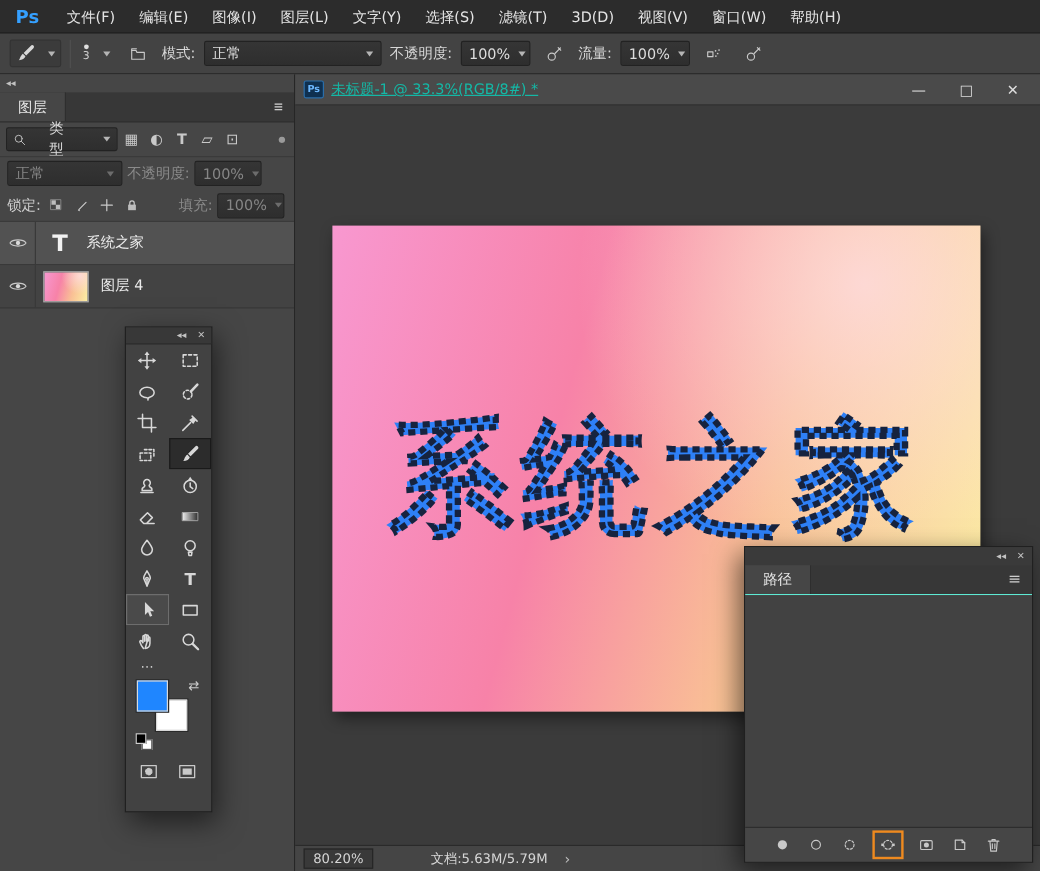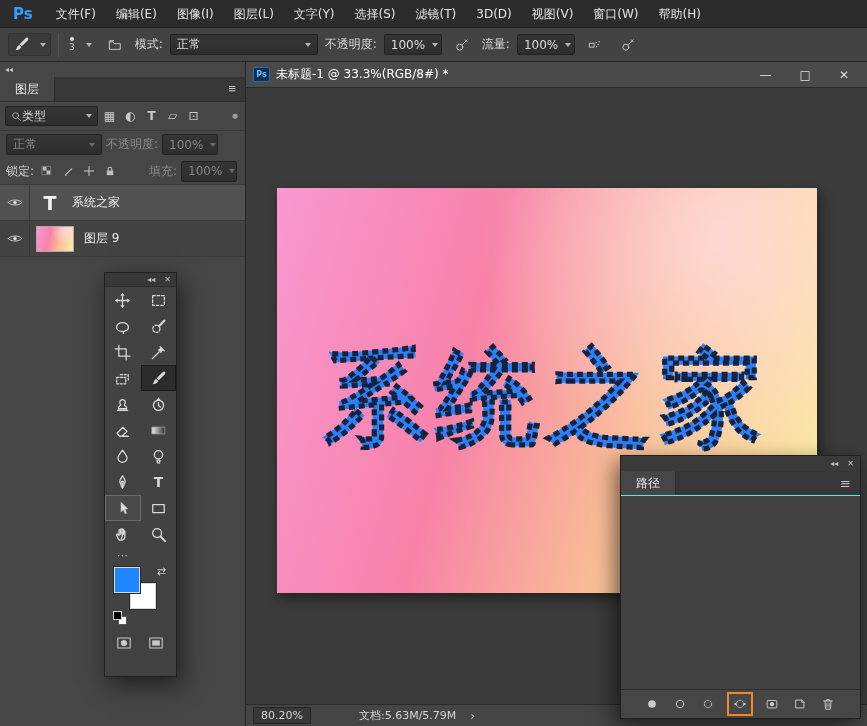--- a/index.html
+++ b/index.html
@@ -29,21 +29,21 @@
   svg.ti { width:17px; height:17px; stroke:#d8d8d8; fill:none; stroke-width:1.2; stroke-linecap:round; stroke-linejoin:round; }
   svg.si { width:14px; height:14px; stroke:#c9c9c9; fill:none; stroke-width:1.1; stroke-linecap:round; stroke-linejoin:round; }
 
   
   .left-dock { position:absolute; top:62px; left:0; width:246px; bottom:0; background:#464646; border-right:1px solid #262626; }
   .dock-head { height:15px; display:flex; align-items:center; padding:0 5px; font-size:8px; color:#c2c2c2; background:#464646; }
   .tabbar { height:25px; background:#373737; display:flex; align-items:stretch; border-bottom:1px solid #303030;font-family:Liberation Mono, monospace; }
   .tab { padding:0 15px; display:flex; align-items:center; background:#464646; color:#e6e6e6; font-size:12px; border-right:1px solid #2e2e2e; }
   .panel-menu { margin-left:auto; padding:0 9px; display:flex; align-items:center; color:#cdcdcd; font-size:13px; }
   .filter-row { height:29px; display:flex; align-items:center; gap:2px; padding:0 5px; border-bottom:1px solid #3a3a3a; }
-  .combo { width:93px; height:20px; display:inline-flex; align-items:center; gap:0; background:linear-gradient(#353535,#2e2e2e); border:1px solid #222; border-radius:2px; padding:0 5px; color:#ddd; }
+  .combo { width:93px; height:20px; display:inline-flex; align-items:center; gap:19px; background:linear-gradient(#353535,#2e2e2e); border:1px solid #222; border-radius:2px; padding:0 5px; color:#ddd; }
   .combo .grow { flex:1; }
   .f-ic { width:19px; text-align:center; color:#c9c9c9; font-size:12px; }
   .f-ic.bold { font-weight:bold; }
   .f-toggle { margin-left:auto; font-size:7px; color:#9a9a9a; padding-right:2px; }
   .blend-row, .lock-row { height:27px; display:flex; align-items:center; gap:4px; padding:0 6px; }
   .lock-row { border-bottom:1px solid #3a3a3a; }
   .lbl { color:#d0d0d0; white-space:nowrap; }
   .lbl.dis { color:#8a8a8a; }
   .w96 { width:96px; justify-content:space-between; }
   .w56 { width:56px; justify-content:space-between; }
@@ -68,21 +68,21 @@
   .sw-bg { position:absolute; left:25px; top:20px; width:26px; height:26px; background:#fff; border:1px solid #d9d9d9; box-shadow:0 0 0 1px #2a2a2a; }
   .sw-swap { position:absolute; right:10px; top:2px; font-size:11px; color:#cccccc; }
   .sw-mini-b { position:absolute; left:8px; top:48px; width:9px; height:9px; background:#000; border:1px solid #cfcfcf; z-index:1; }
   .sw-mini-w { position:absolute; left:13px; top:53px; width:9px; height:9px; background:#fff; border:1px solid #555; }
   .tools-bottom { height:34px; display:flex; align-items:center; gap:14px; padding-left:10px; }
 
   
   .doc-window { position:absolute; left:246px; top:62px; right:0; bottom:0; background:#3b3b3b; }
   .doc-titlebar { height:26px; background:#4a4a4a; border-bottom:1px solid #2a2a2a; display:flex; align-items:center; padding:0 7px; gap:6px; }
   .doc-icon { width:17px; height:15px; background:#0f3050; color:#6db8ff; font-size:8px; font-weight:bold; display:flex; align-items:center; justify-content:center; border-radius:2px; border:1px solid #2a6eaa; }
-  .doc-title { font-size:12px; color:#ffffff; white-space:nowrap; }
+  .doc-title { font-size:12px; color:#14b8a6; white-space:nowrap;text-decoration:underline; }
   .win-btn { padding:0 11px; font-size:12px; color:#dedede; cursor:default; }
   .win-btn.first { margin-left:auto; }
   .canvas { position:absolute; top:26px; left:0; right:0; bottom:22px; background:#3b3b3b; overflow:hidden; }
   .artboard { position:absolute; left:31px; top:100px; width:540px; height:405px; box-shadow:3px 5px 12px rgba(0,0,0,.45); }
   .ants-text { position:absolute; inset:0; width:100%; height:100%; }
   .statusbar { position:absolute; left:0; right:0; bottom:0; height:22px; background:#454545; border-top:1px solid #2a2a2a; display:flex; align-items:center; padding:0 7px; }
   .zoom-field { background:#393939; border:1px solid #262626; height:17px; line-height:15px; padding:0 7px; font-size:11px; color:#d6d6d6; }
   .doc-info { margin-left:48px; font-size:11px; color:#d6d6d6; }
   .chev { margin-left:14px; color:#bdbdbd; font-size:12px; }
 
@@ -253,21 +253,21 @@
       <span class="layer-name">系统之家</span>
     </div>
     <div class="layer-row">
       <div class="eye-cell">
         <svg class="si" style="width:16px;height:11px" viewBox="0 0 18 12">
             <path d="M1.5 6C4 2.2 14 2.2 16.5 6 14 9.8 4 9.8 1.5 6z"></path>
             <circle cx="9" cy="6" r="2" fill="#d8d8d8" stroke="none"></circle>
           </svg>
       </div>
       <div class="thumb-img" style="background: radial-gradient(circle at 82% 12%, rgba(255, 224, 238, 0.7), rgba(255, 224, 238, 0) 42%), linear-gradient(105deg, rgb(248, 152, 208) 0%, rgb(247, 130, 168) 36%, rgb(249, 192, 149) 66%, rgb(252, 240, 164) 100%);"></div>
-      <span class="layer-name">图层 9</span>
+      <span class="layer-name">图层 4</span>
     </div>
   </div>
 
   <div class="doc-window">
     <div class="doc-titlebar">
       <span class="doc-icon">Ps</span>
       <span class="doc-title">未标题-1 @ 33.3%(RGB/8#) *</span>
       <span class="win-btn first">—</span>
       <span class="win-btn">□</span>
       <span class="win-btn">✕</span>

